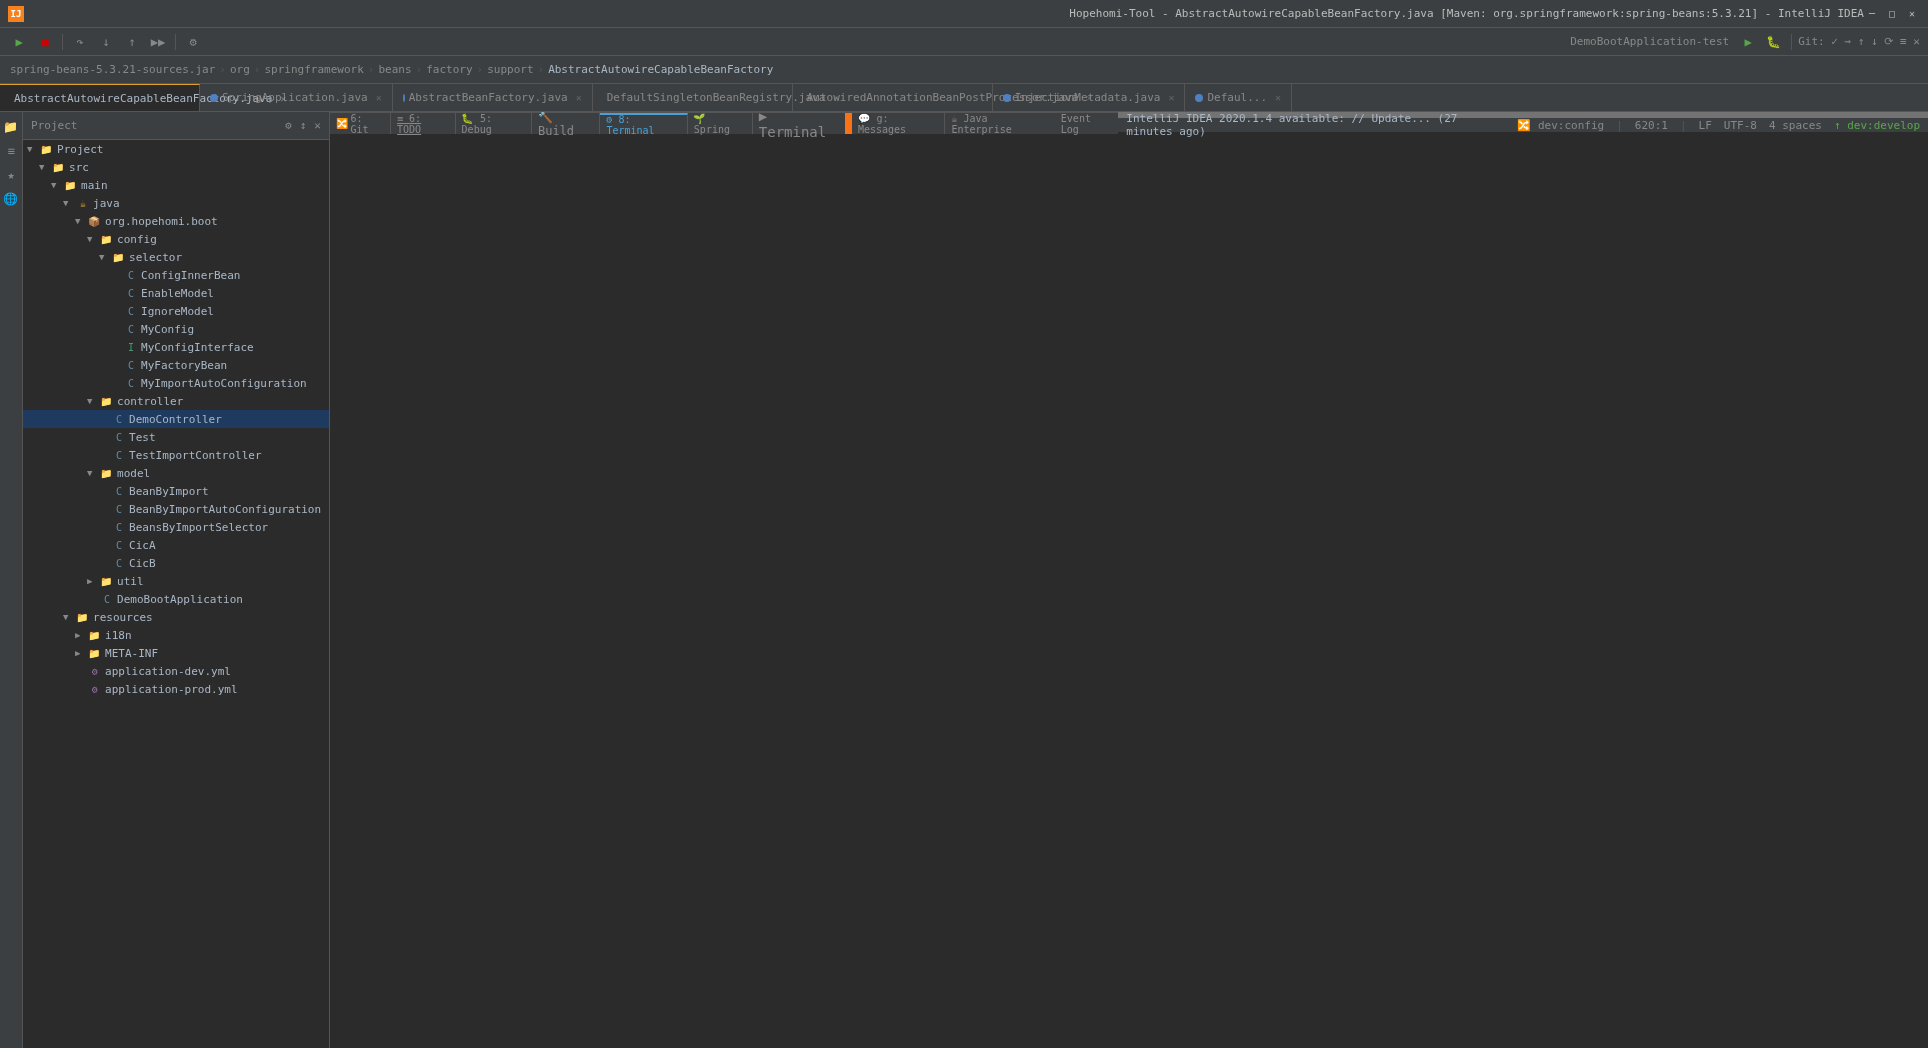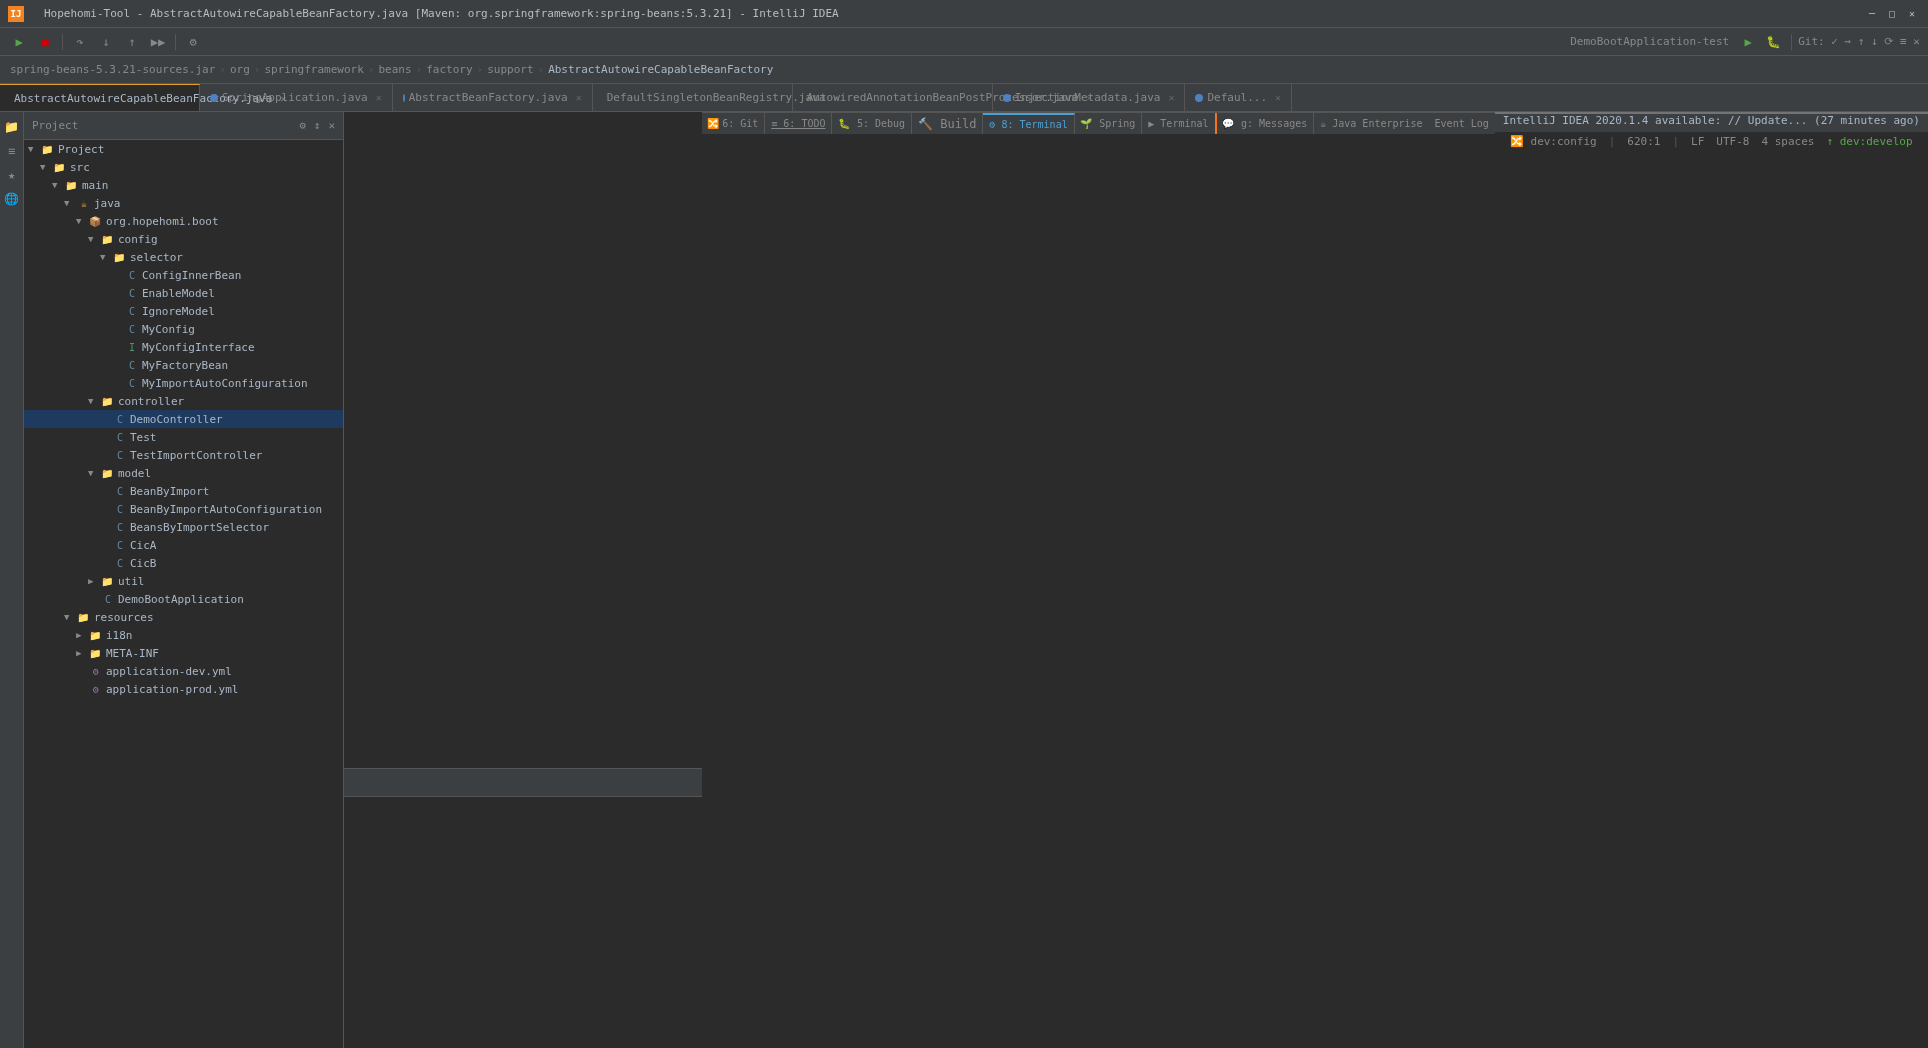--- a/index.html
+++ b/index.html
@@ -1,23 +1,23 @@
 <!DOCTYPE html>
 <html><head>
   <meta charset="utf-8">
   <style>
     * { margin: 0; padding: 0; box-sizing: border-box; }
     body { font-family: 'Consolas', 'Monaco', monospace; font-size: 12px; background: #2b2b2b; color: #a9b7c6; overflow: hidden; width: 1928px; height: 1048px; }
     
     
     #titlebar { height: 28px; background: #3c3f41; display: flex; align-items: center; padding: 0 8px; border-bottom: 1px solid #555; font-size: 11px; color: #bbb; }
-    #titlebar .app-icon { width: 16px; height: 16px; background: #f5821f; margin-right: 20px; display: flex; align-items: center; justify-content: center; font-size: 9px; color: white; font-weight: bold; text-align: center; }
+    #titlebar .app-icon { width: 16px; height: 16px; background: #f5821f; margin-right: 0; display: flex; align-items: center; justify-content: center; font-size: 9px; color: white; font-weight: bold; text-align: center; }
     #titlebar .menu-items { display: flex; gap: 12px; margin-right: 20px; }
     #titlebar .menu-item { cursor: pointer; padding: 2px 4px; }
-    #titlebar .title { flex: 1; text-align: left; font-size: 11px; }
+    #titlebar .title { flex: 1; text-align: right; font-size: 11px; }
     #titlebar .window-controls { display: flex; gap: 4px; }
     #titlebar .win-btn { width: 16px; height: 16px; display: flex; align-items: center; justify-content: center; cursor: pointer; font-size: 10px; }
 
     
     #main-layout { display: flex; flex-direction: column; height: calc(100% - 28px); }
     
     
     #breadcrumb-bar { height: 28px; background: #3c3f41; display: flex; align-items: center; padding: 0 8px; border-bottom: 1px solid #555; font-size: 11px; color: #888; }
     #breadcrumb-bar span { margin: 17px 2px; }
     #breadcrumb-bar .sep { color: #555; }
@@ -58,21 +58,21 @@
     #code-container::-webkit-scrollbar-thumb { background: #555; }
     .code-line { display: flex; min-height: 17px; line-height: 17px; }
     
     
     #bottom-panel { height: 280px; background: #2b2b2b; border-top: 1px solid #555; display: flex; flex-direction: column; }
     #bottom-tabs { height: 28px; background: #3c3f41; display: flex; align-items: stretch; border-bottom: 1px solid #555; }
     
     #bottom-content { display: flex; flex: 1; overflow: hidden; }
     
     
-    #status-bar { height: 20px; background: #3c3f41; display: flex; align-items: center; padding: 0 8px; font-size: 11px; color: #888; border-top: 2px solid #737373; gap: 8px; flex-direction: column; }
+    #status-bar { height: 20px; background: #3c3f41; display: flex; align-items: center; padding: 0 8px; font-size: 11px; color: #888; border-top: 6px solid #737373; gap: 8px; }
     #status-bar .sep { color: #555; }
     #status-bar .status-left { flex: 1; color: #a9b7c6; }
     #status-bar .status-right { display: flex; gap: 12px; }
     
     
     #left-icons { width: 24px; background: #3c3f41; border-right: 1px solid #555; display: flex; flex-direction: column; align-items: center; padding-top: 4px; gap: 2px; }
     .side-icon { width: 22px; height: 22px; display: flex; align-items: center; justify-content: center; cursor: pointer; color: #888; font-size: 12px; border-radius: 2px; }
     .side-icon.active { color: #4a9fd4; }
     
     
@@ -556,21 +556,21 @@
       </div>
       <div style="display:flex;align-items:center;padding:0 6px;font-size:12px;cursor:pointer;color:#888;border-right:1px solid #555;">
         <span>🔨 Build</span>
       </div>
       <div style="display:flex;align-items:center;padding:0 6px;font-size:10px;cursor:pointer;color:#4a9fd4;border-right:1px solid #555;border-top:2px solid #4a9fd4;">
         <span>⚙ 8: Terminal</span>
       </div>
       <div style="display:flex;align-items:center;padding:0 6px;font-size:10px;cursor:pointer;color:#888;border-right:1px solid #555;">
         <span>🌱 Spring</span>
       </div>
-      <div style="display:flex;align-items:center;padding:0 6px;font-size:10px;cursor:pointer;color:#888;border-right:2px solid #f97316;">
+      <div style="display:flex;align-items:center;padding:0 6px;font-size:14px;cursor:pointer;color:#888;border-right:7px solid #f97316;">
         <span>▶ Terminal</span>
       </div>
       <div style="display:flex;align-items:center;padding:0 6px;font-size:10px;cursor:pointer;color:#888;border-right:1px solid #555;">
         <span>💬 g: Messages</span>
       </div>
       <div style="display:flex;align-items:center;padding:0 6px;font-size:10px;cursor:pointer;color:#888;">
         <span>☕ Java Enterprise</span>
       </div>
       <div style="flex:1;"></div>
       <div style="display:flex;align-items:center;padding:0 6px;font-size:10px;cursor:pointer;color:#888;">

